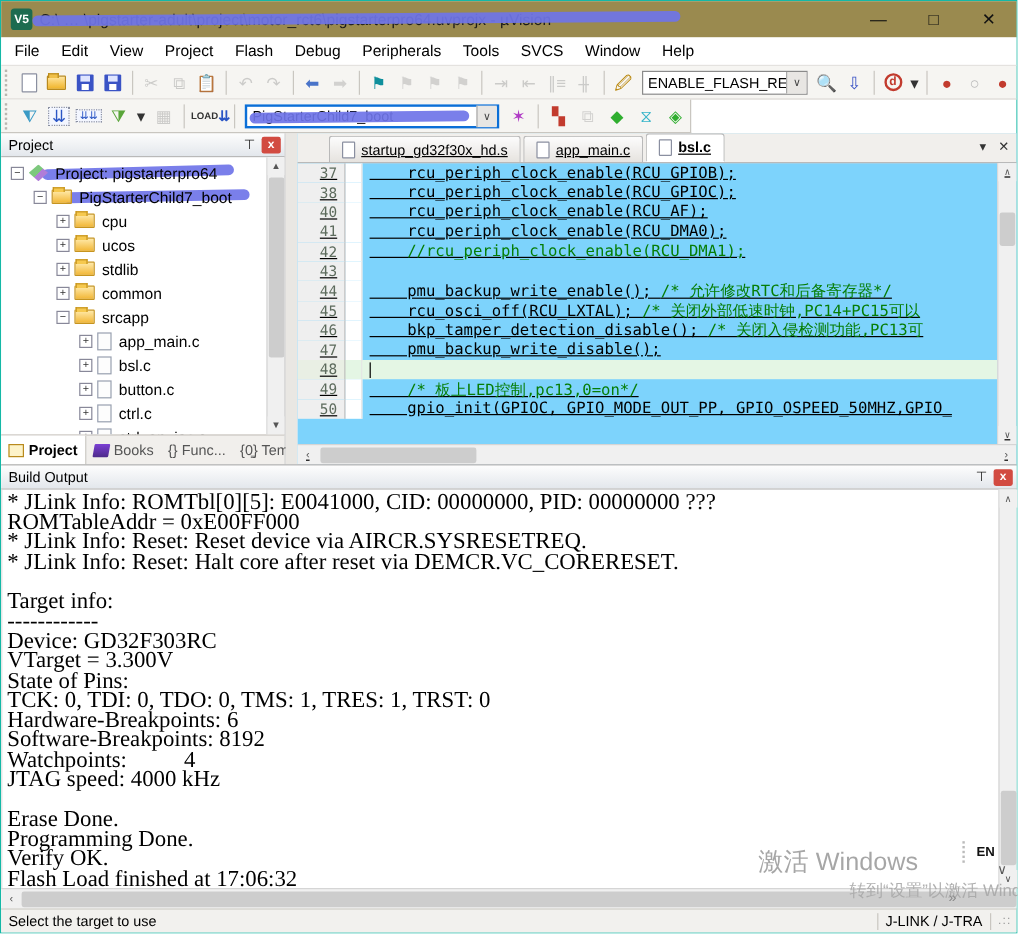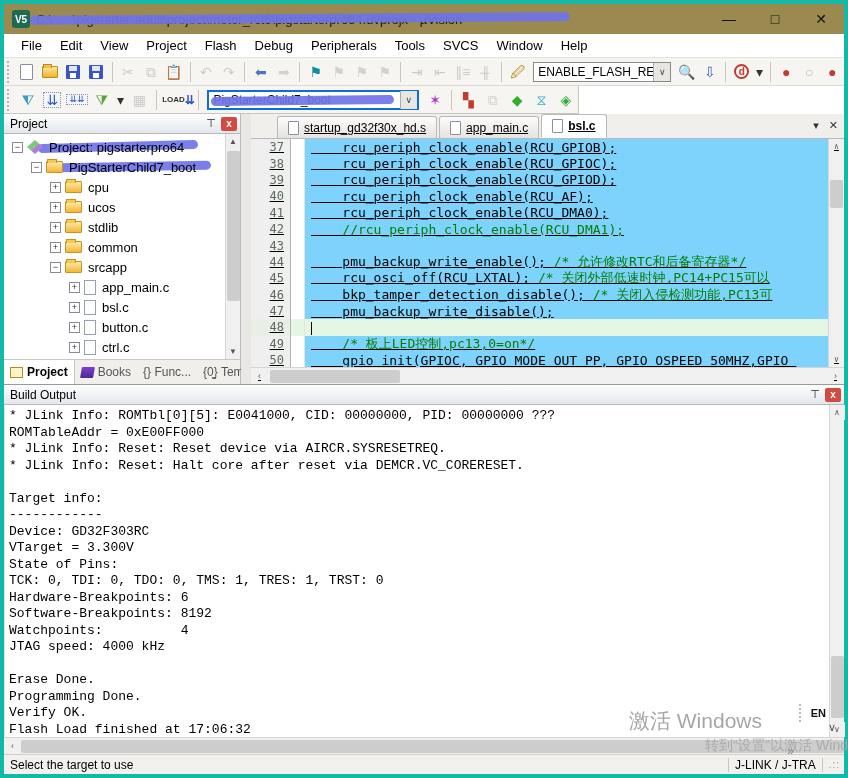--- a/index.html
+++ b/index.html
@@ -1,30 +1,30 @@
 <!DOCTYPE html>
 <html><head>
 <meta charset="utf-8">
 <style>
   * { margin:0; padding:0; box-sizing:border-box; }
   html,body { width:848px; height:778px; }
   body { font-family:"Liberation Sans",sans-serif; font-size:13px; color:#000; position:relative; background:#fff; overflow:hidden; }
-  .window { position:absolute; inset:0; border:4px solid #14b8a6; display:flex; flex-direction:column; }
+  .window { position:absolute; inset:0; border:1px solid #14b8a6; display:flex; flex-direction:column; }
 
   
   .titlebar { height:30px; background:#9a8a4f; display:flex; align-items:center; flex:0 0 auto; position:relative; }
   .title-logo { width:18px; height:18px; margin:0 6px 0 8px; background:#1d6b50; border-radius:3px; color:#fff; font-size:10px; font-weight:bold; display:flex; align-items:center; justify-content:center; }
   .title-text { font-size:13px; color:#1a1a1a; white-space:nowrap; overflow:hidden; max-width:580px; }
   .win-controls { position:absolute; right:0; top:0; height:30px; display:flex; }
   .win-btn { width:46px; height:30px; display:flex; align-items:center; justify-content:center; font-size:14px; color:#111; }
   .scribble { position:absolute; background:#6f74e8; border-radius:6px; opacity:.92; }
   .scribble.thin { height:9px; }
 
   
-  .menubar { height:24px; background:#fff; border-bottom:1px solid #e4e2df; display:flex; align-items:center; padding-left:8px; flex:0 0 auto; }
+  .menubar { height:24px; background:#fff; border-bottom:1px solid #e4e2df; display:flex; align-items:center; padding-left:2px; flex:0 0 auto; }
   .menu-item { padding:2px 9px; font-size:13px; }
 
   
   .toolbar { height:28px; background:#f6f5f2; border-bottom:1px solid #dcdad6; display:flex; align-items:center; flex:0 0 auto; position:relative; }
   .tb-handle { width:6px; height:22px; margin:0 3px; border-left:2px dotted #b9b6b0; }
   .tb-sep { width:1px; height:20px; background:#c9c6c0; margin:0 4px; }
   .tb-btn { width:24px; height:24px; margin:0 1px; display:flex; align-items:center; justify-content:center; font-size:14px; border:1px solid transparent; border-radius:2px; position:relative; }
   .tb-btn.disabled { opacity:.38; filter:grayscale(.8); }
   .combo { height:20px; background:#fff; border:1px solid #8a8a8a; display:flex; align-items:center; font-size:12px; margin:0 4px; position:relative; }
   .combo .combo-text { padding:0 4px; white-space:nowrap; overflow:hidden; flex:1; }
@@ -87,21 +87,21 @@
   .cmt { color:#067d06; }
   .editor-vscroll { width:16px; border-left:1px solid #d5d5d5; background:#f0f0f0; display:flex; flex-direction:column; align-items:center; flex:0 0 auto; }
   .hscroll { height:17px; background:#f0f0f0; border-top:1px solid #d5d5d5; display:flex; align-items:center; flex:0 0 auto; }
   .hscroll .arr { width:17px; height:17px; font-size:9px; color:#555; display:flex; align-items:center; justify-content:center; }
   .hscroll .track { flex:1; height:17px; position:relative; }
   .hscroll .thumb { position:absolute; top:2px; height:13px; background:#cdcdcd; border-radius:2px; }
 
   
   .build-panel { height:370px; display:flex; flex-direction:column; border-top:1px solid #9a9a9a; flex:0 0 auto; background:#fff; }
   .build-body { flex:1; display:flex; min-height:0; }
-  .build-text { flex:1; overflow:hidden; font-family:Liberation Mono, monospace; font-size:13px; padding:3px 0 0 4px; border-left:1px solid #e0e0e0; }
+  .build-text { flex:1; overflow:hidden; font-family:Liberation Serif, serif; font-size:19px; padding:3px 0 0 4px; border-left:1px solid #e0e0e0; }
   .out-line { white-space:pre; height:16.5px; line-height:16.5px; }
 
   
   .statusbar { height:20px; background:#f2f1ee; border-top:1px solid #d0cec9; display:flex; align-items:center; padding:0 2px 0 6px; font-size:12px; flex:0 0 auto; position:relative; }
   .statusbar .spacer { flex:1; }
   .status-right { display:flex; align-items:center; gap:6px; }
   .status-sep { width:1px; height:14px; background:#c9c6c0; }
   .grip { font-size:10px; color:#999; letter-spacing:1px; padding-right:2px; }
 
   
@@ -409,21 +409,20 @@
           </div>
           <div class="tabbar-right">
           <span>▾</span>
           <span>✕</span>
         </div>
       </div>
       <div class="code-area">
         <div class="code-scroll" id="code-lines">
             <div class="code-line"><div class="lnum">37</div><div class="lmargin"></div><div class="ltext"><span>    rcu_periph_clock_enable(RCU_GPIOB);</span></div></div>
             <div class="code-line"><div class="lnum">38</div><div class="lmargin"></div><div class="ltext"><span>    rcu_periph_clock_enable(RCU_GPIOC);</span></div></div>
-            <div class="code-line"><div class="lnum">39</div><div class="lmargin"></div><div class="ltext"><span>    rcu_periph_clock_enable(RCU_GPIOD);</span></div></div>
             <div class="code-line"><div class="lnum">40</div><div class="lmargin"></div><div class="ltext"><span>    rcu_periph_clock_enable(RCU_AF);</span></div></div>
             <div class="code-line"><div class="lnum">41</div><div class="lmargin"></div><div class="ltext"><span>    rcu_periph_clock_enable(RCU_DMA0);</span></div></div>
             <div class="code-line"><div class="lnum">42</div><div class="lmargin"></div><div class="ltext"><span class="cmt">    //rcu_periph_clock_enable(RCU_DMA1);</span></div></div>
             <div class="code-line"><div class="lnum">43</div><div class="lmargin"></div><div class="ltext"></div></div>
             <div class="code-line"><div class="lnum">44</div><div class="lmargin"></div><div class="ltext"><span>    pmu_backup_write_enable(); </span><span class="cmt">/* 允许修改RTC和后备寄存器*/</span></div></div>
             <div class="code-line"><div class="lnum">45</div><div class="lmargin"></div><div class="ltext"><span>    rcu_osci_off(RCU_LXTAL); </span><span class="cmt">/* 关闭外部低速时钟,PC14+PC15可以</span></div></div>
             <div class="code-line"><div class="lnum">46</div><div class="lmargin"></div><div class="ltext"><span>    bkp_tamper_detection_disable(); </span><span class="cmt">/* 关闭入侵检测功能,PC13可</span></div></div>
             <div class="code-line"><div class="lnum">47</div><div class="lmargin"></div><div class="ltext"><span>    pmu_backup_write_disable();</span></div></div>
             <div class="code-line current"><div class="lnum">48</div><div class="lmargin"></div><div class="ltext"><span class="caret"></span></div></div>
             <div class="code-line"><div class="lnum">49</div><div class="lmargin"></div><div class="ltext"><span class="cmt">    /* 板上LED控制,pc13,0=on*/</span></div></div>

